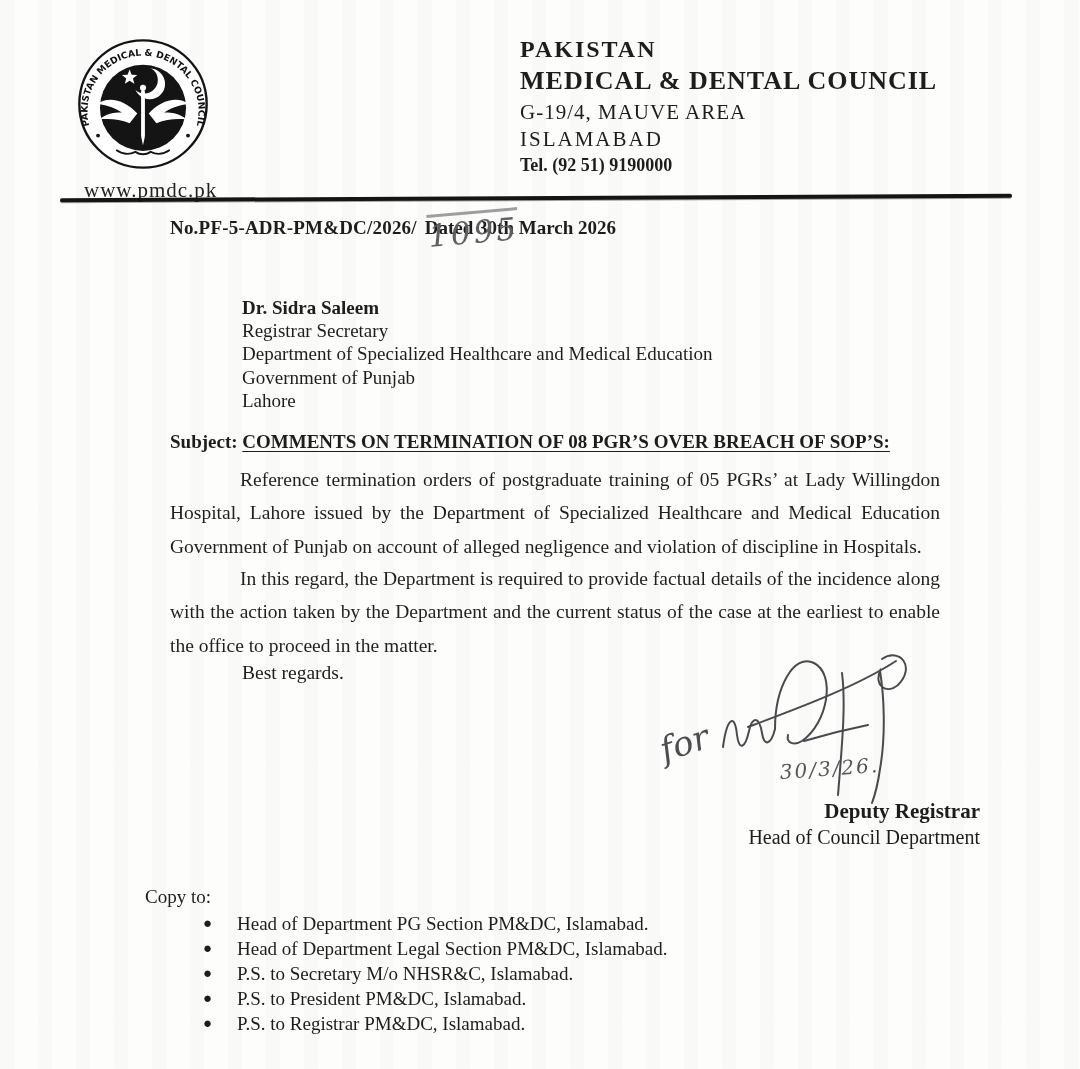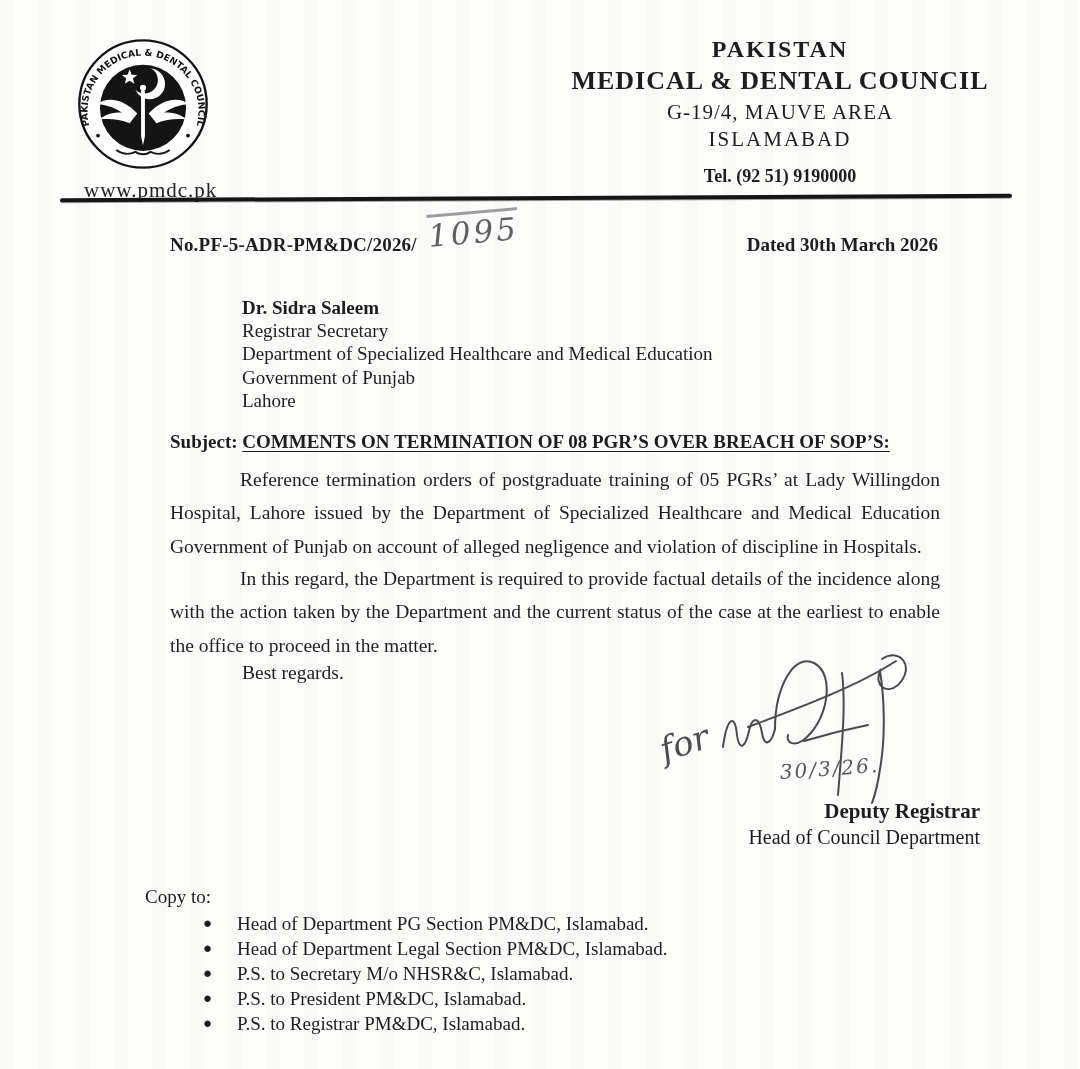--- a/index.html
+++ b/index.html
@@ -14,32 +14,32 @@
       rgba(0,0,0,0) 14px, rgba(0,0,0,0) 38px);
     font-family:"Liberation Serif", serif;
     color:#1d1d1d;
     overflow:hidden;
   }
   .abs{position:absolute;}
 
   
   .logo{left:76px;top:32px;width:134px;height:144px;}
   .website{left:84px;top:178px;font-size:21px;letter-spacing:1px;color:#222;}
-  .org-block{left:520px;top:36px;width:520px;text-align:center;}
+  .org-block{left:520px;top:36px;width:520px;text-align:left;}
   .org-line1{font-size:24px;font-weight:bold;letter-spacing:2px;}
   .org-line2{font-size:26px;font-weight:bold;letter-spacing:1px;margin-top:3px;}
   .org-addr{font-size:21px;margin-top:4px;letter-spacing:1px;}
   .org-city{font-size:21px;margin-top:2px;letter-spacing:2px;}
-  .org-tel{font-size:18px;margin-top:14px;font-weight:bold;}
+  .org-tel{font-size:18px;margin-top:3px;font-weight:bold;}
   .rule{left:60px;top:196px;width:952px;height:4px;background:#151515;
         transform:rotate(-0.28deg);border-radius:2px;
         box-shadow:0 1px 0 rgba(0,0,0,.35);}
 
   
-  .ref-row{left:170px;top:234px;width:768px;display:flex;justify-content:space-between;}
+  .ref-row{left:170px;top:217px;width:768px;display:flex;gap:8px;}
   .ref-no{font-size:19px;font-weight:bold;letter-spacing:.2px;}
   .ref-date{font-size:19px;font-weight:bold;}
   .hand-ref{left:428px;top:214px;font-size:31px;color:#5f5f63;
             font-family:"DejaVu Serif", serif;font-style:italic;
             transform:rotate(-5deg);letter-spacing:3px;text-decoration:overline;
             text-decoration-color:rgba(95,95,99,.6);}
 
   
   .addressee{left:242px;top:296px;font-size:19px;line-height:23.2px;}
   .addressee .name{font-weight:bold;}

